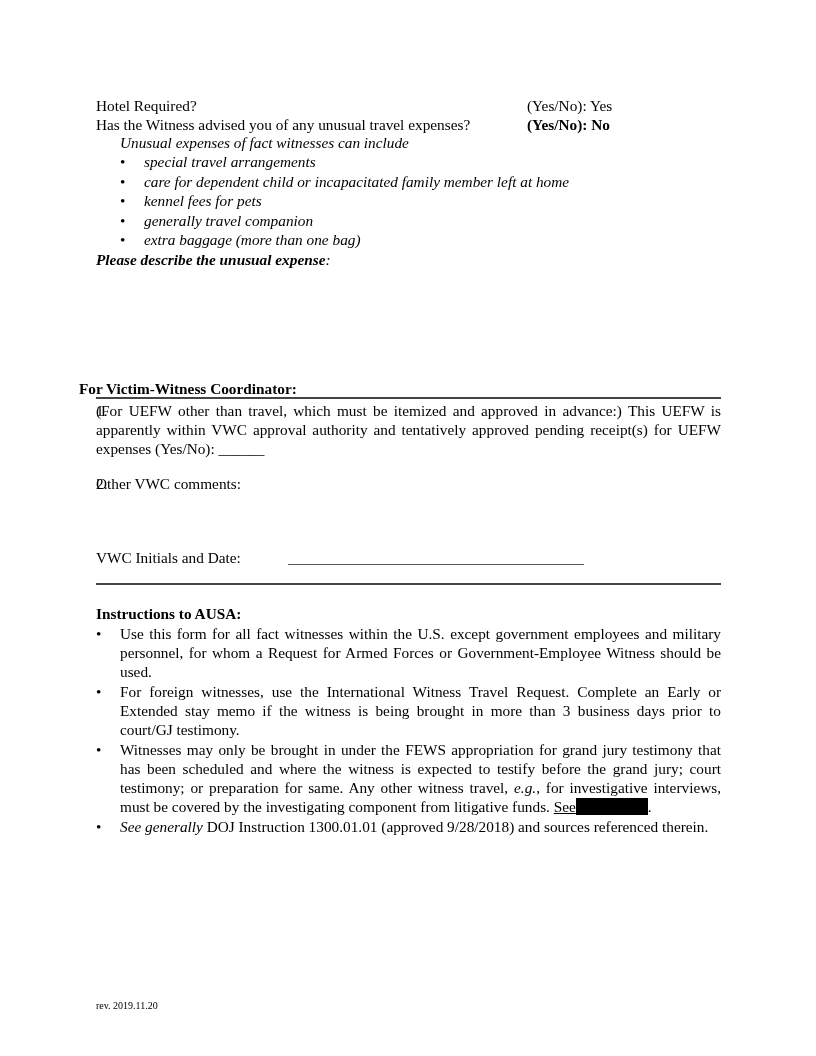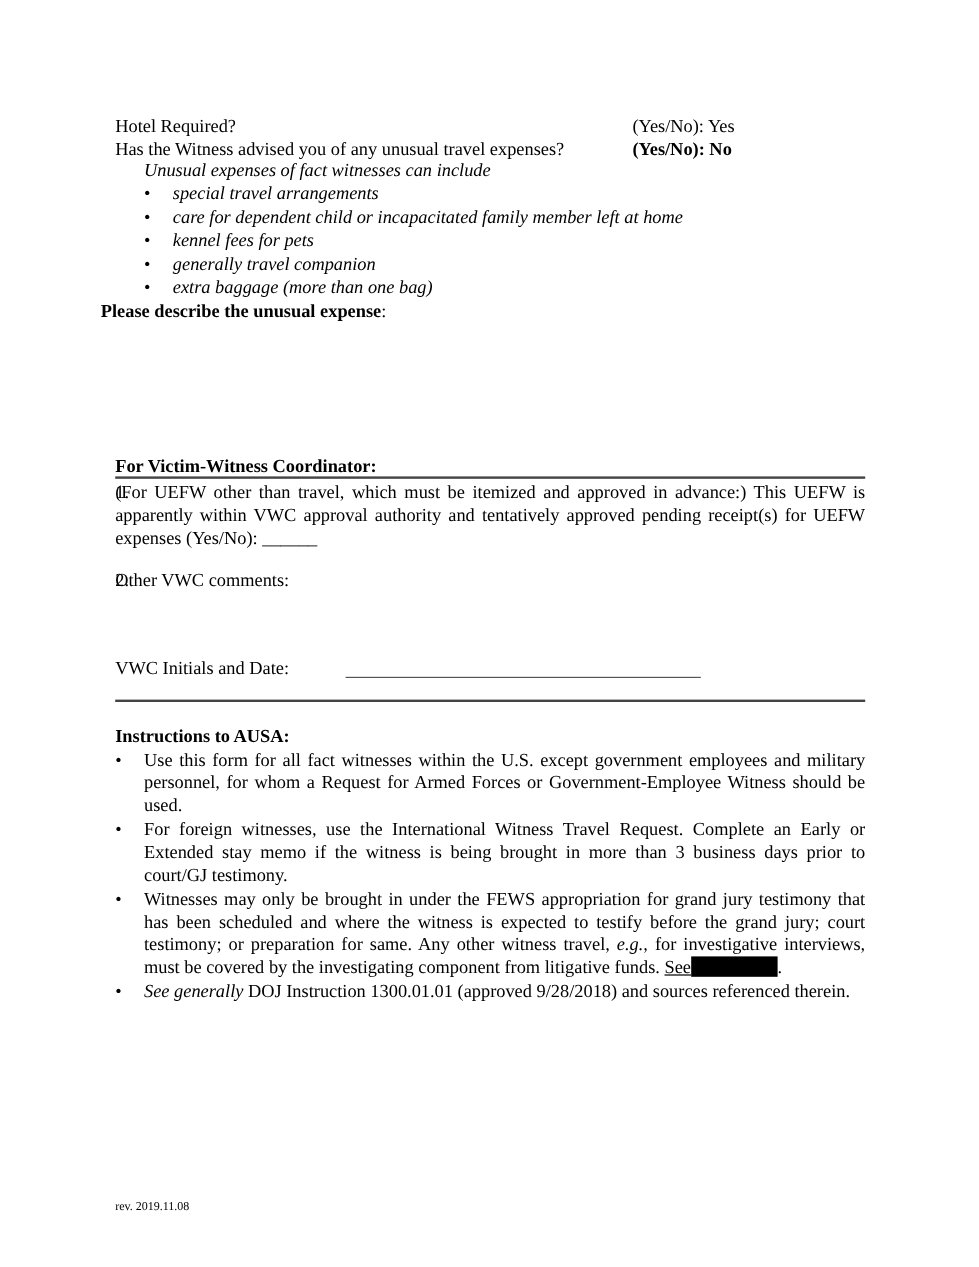--- a/index.html
+++ b/index.html
@@ -39,23 +39,23 @@
 <div class="abs ital" style="left:120px; top:133px;">Unusual expenses of fact witnesses can include</div>
 
 <ul class="bullet-list ital">
   <li><span class="dot">•</span><span>special travel arrangements</span></li>
   <li><span class="dot">•</span><span>care for dependent child or incapacitated family member left at home</span></li>
   <li><span class="dot">•</span><span>kennel fees for pets</span></li>
   <li><span class="dot">•</span><span>generally travel companion</span></li>
   <li><span class="dot">•</span><span>extra baggage (more than one bag)</span></li>
 </ul>
 
-<div class="abs" style="left:84px; top:250px;"><span class="bold">Please describe the unusual expense</span><span>:</span></div>
+<div class="abs" style="left:96px; top:250px;font-style:italic;"><span class="bold">Please describe the unusual expense</span><span>:</span></div>
 
-<div class="abs bold" style="left:96px; top:379px;">For Victim-Witness Coordinator:</div>
+<div class="abs bold" style="left:79px; top:379px;">For Victim-Witness Coordinator:</div>
 <div class="hr" style="left:96px; top:397px; width:625px; height:1.5px; background:#444;"></div>
 
 <div class="num-item" style="top:401px;">
   <span class="num">1.</span>
   <div class="txt">(For UEFW other than travel, which must be itemized and approved in advance:) This UEFW is apparently within VWC approval authority and tentatively approved pending receipt(s) for UEFW expenses (Yes/No): ______</div>
 </div>
 <div class="num-item" style="top:474px;">
   <span class="num">2.</span>
   <div class="txt">Other VWC comments:</div>
 </div>
@@ -66,13 +66,13 @@
 
 <div class="abs bold" style="left:96px; top:604px;">Instructions to AUSA:</div>
 
 <ul class="instr" style="top:624px;">
   <li style="margin-bottom:1px;"><span class="dot">•</span><span>Use this form for all fact witnesses within the U.S. except government employees and military personnel, for whom a Request for Armed Forces or Government-Employee Witness should be used.</span></li>
   <li style="margin-bottom:1px;"><span class="dot">•</span><span>For foreign witnesses, use the International Witness Travel Request. Complete an Early or Extended stay memo if the witness is being brought in more than 3 business days prior to court/GJ testimony.</span></li>
   <li style="margin-bottom:1px;"><span class="dot">•</span><span>Witnesses may only be brought in under the FEWS appropriation for grand jury testimony that has been scheduled and where the witness is expected to testify before the grand jury; court testimony; or preparation for same. Any other witness travel, </span><span class="ital">e.g.</span><span>, for investigative interviews, must be covered by the investigating component from litigative funds. </span><span class="see-u">See</span><span class="redact"></span><span>.</span></li>
   <li><span class="dot">•</span><span class="ital">See generally</span><span> DOJ Instruction 1300.01.01 (approved 9/28/2018) and sources referenced therein.</span></li>
 </ul>
 
-<div class="footer">rev. 2019.11.08</div>
+<div class="footer">rev. 2019.11.20</div>
 
 </body></html>

